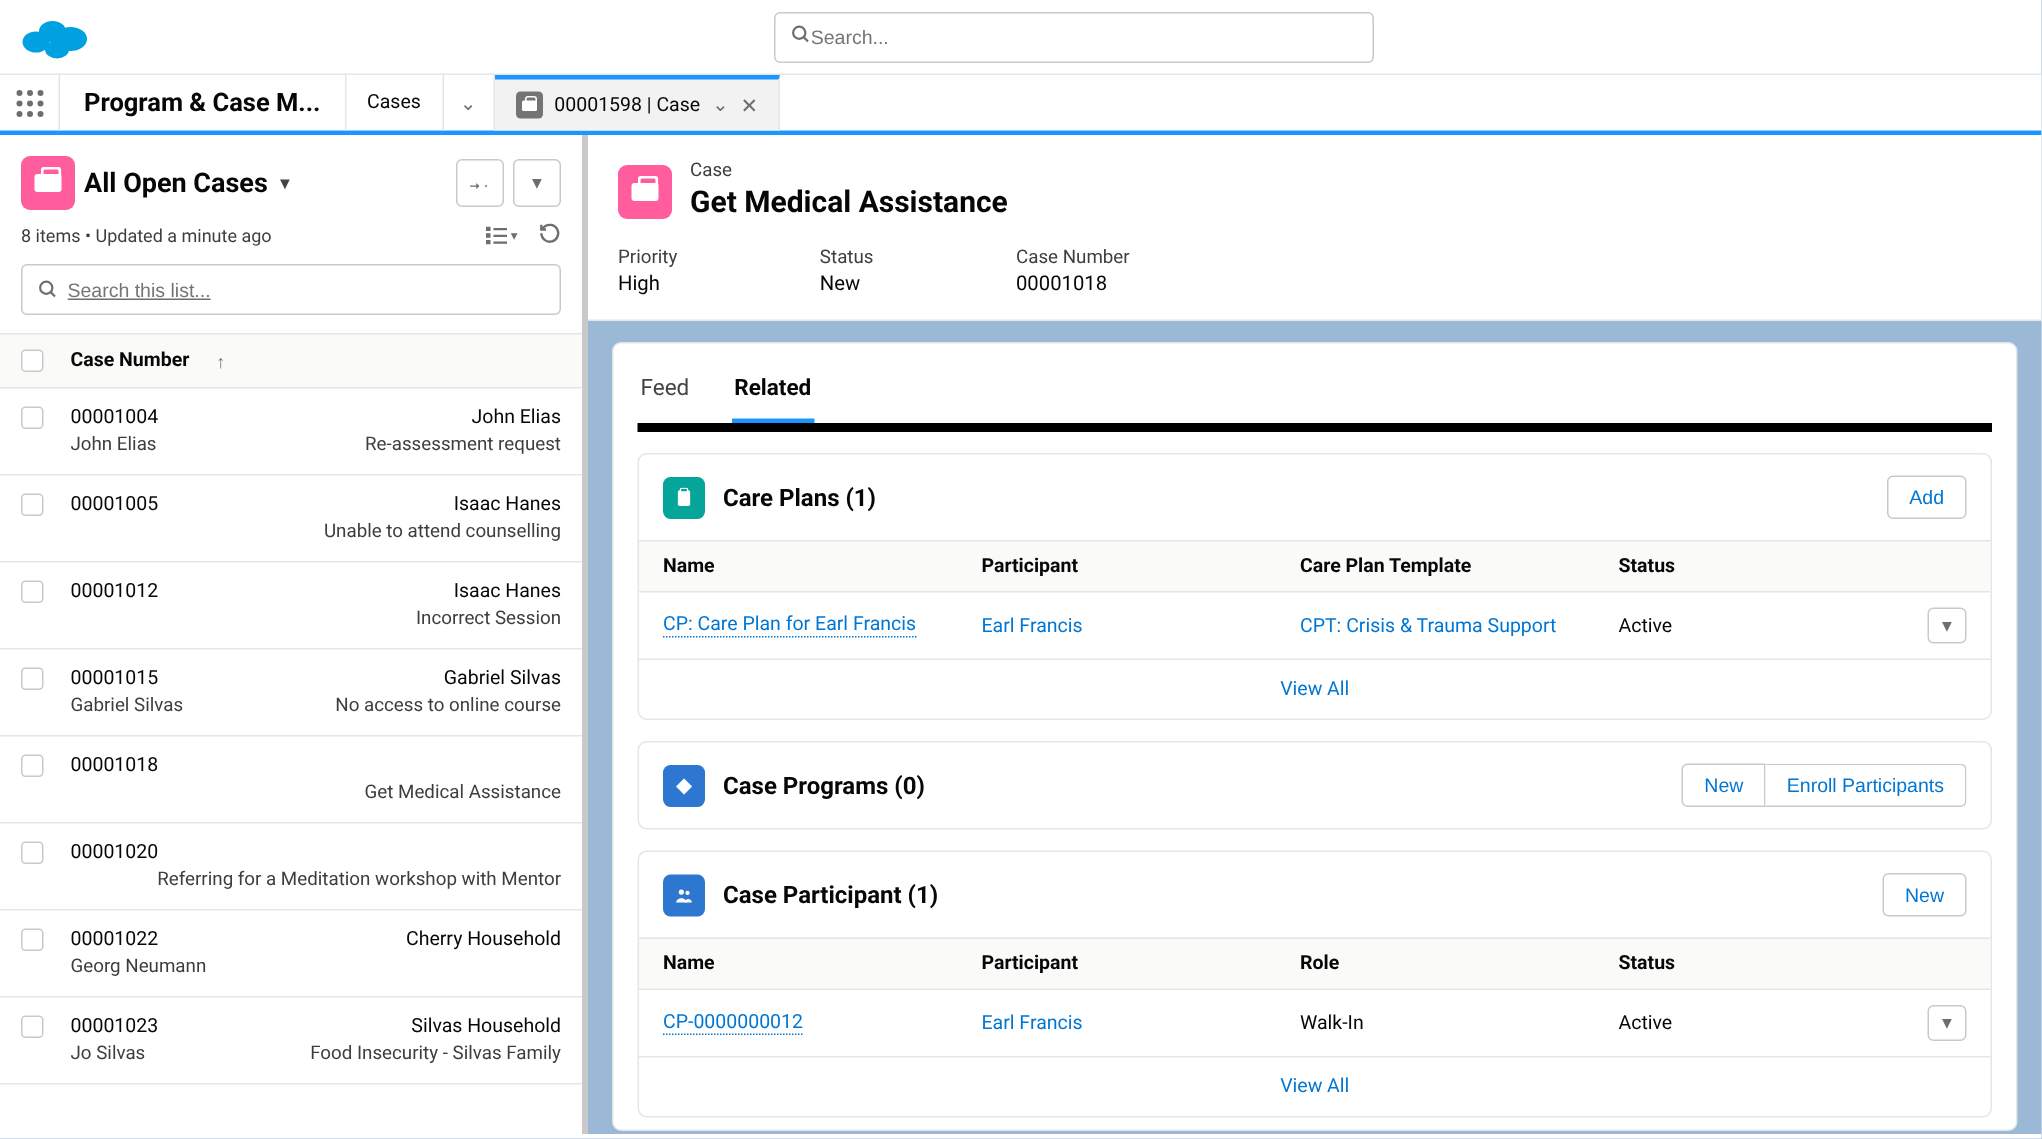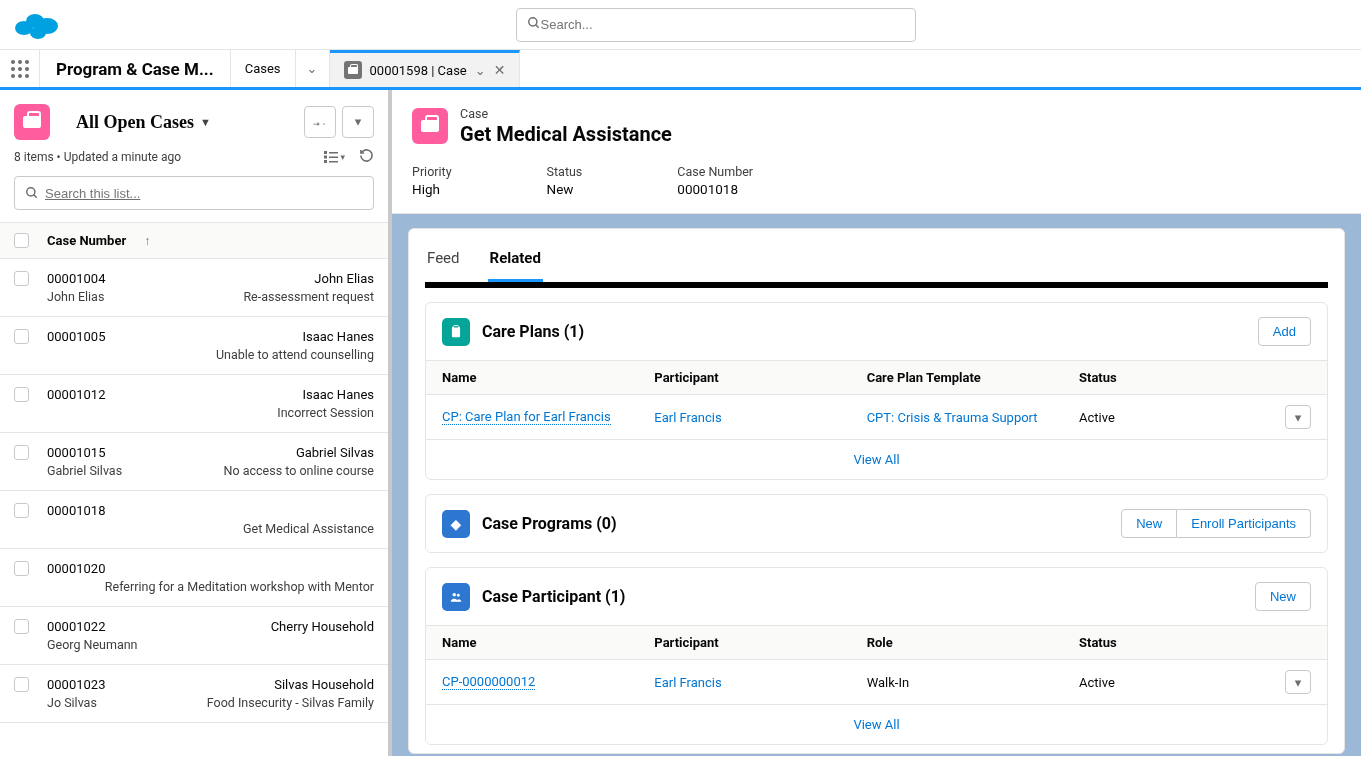--- a/index.html
+++ b/index.html
@@ -25,21 +25,21 @@
 .nav-tab .close { color:#706e6b; font-size:14px; cursor:pointer;}
 .tab-case-icon { width:18px; height:18px; border-radius:3px; background:#747474; display:flex; align-items:center; justify-content:center;}
 .tab-case-icon span{ width:10px; height:7px; background:#fff; border-radius:1px; position:relative;}
 .tab-case-icon span::before{content:"";position:absolute;top:-3px;left:2px;width:6px;height:3px;border:1px solid #fff;border-bottom:none;border-radius:2px 2px 0 0;}
 
 
 .workspace { display: flex; height: calc(759px - 50px - 43px); }
 
 
 .left-pane { width: 392px; border-right: 4px solid #c9c9c9; display: flex; flex-direction: column; background: #fff; overflow:hidden;}
-.lp-header { padding: 14px 14px 8px; display:flex; align-items:center; gap:26px;font-family:Liberation Serif, serif;}
+.lp-header { padding: 14px 14px 8px; display:flex; align-items:center; gap:6px;}
 .lp-icon { width:36px; height:36px; border-radius:6px; background:#ff5d9e; display:flex; align-items:center; justify-content:center;}
 .lp-icon .bag{width:18px;height:12px;background:#fff;border-radius:2px;position:relative;}
 .lp-icon .bag::before{content:"";position:absolute;top:-5px;left:4px;width:10px;height:5px;border:2px solid #fff;border-bottom:none;border-radius:3px 3px 0 0;}
 .lp-title { font-size: 18px; font-weight: 700; display:flex; align-items:center; gap:6px;}
 .lp-title .tri { font-size:11px; color:#444;}
 .lp-actions { margin-left:auto; display:flex; gap:6px;}
 .icon-btn { width:32px; height:32px; border:1px solid #c9c9c9; border-radius:4px; background:#fff; display:flex; align-items:center; justify-content:center; color:#706e6b; cursor:pointer;}
 .lp-meta { padding: 0 14px 10px; color:#3e3e3c; font-size:12px; display:flex; align-items:center;justify-content:space-between;}
 .lp-meta .controls{ margin-left:auto; display:flex; gap:14px; color:#706e6b;}
 .lp-search { padding: 0 14px 12px;}
@@ -53,21 +53,21 @@
 .lp-rows { flex:1; overflow-y:auto;}
 .lp-row{ border-bottom:1px solid #e5e5e5; padding:12px 14px; display:flex; gap:18px;}
 .lp-row .content{ flex:1;}
 .lp-row .line1{ display:flex; justify-content:space-between;}
 .lp-row .case-num{ font-weight:400;}
 .lp-row .line2{ display:flex; justify-content:space-between; color:#3e3e3c; margin-top:3px; font-size:12.5px;}
 
 
 .right-pane { flex:1; background:#9bb8d6; overflow-y:auto; background-image: radial-gradient(circle at 20% 30%, rgba(255,255,255,.15) 0 30px, transparent 31px), radial-gradient(circle at 60% 70%, rgba(255,255,255,.12) 0 40px, transparent 41px);}
 .rp-header-card{ background:#fff; margin:0; padding:16px 20px 16px; border-bottom:1px solid #e5e5e5;}
-.rp-header-top{ display:flex; align-items:center; gap:12px;}
+.rp-header-top{ display:flex; align-items:flex-end; gap:12px;}
 .rp-icon{ width:36px; height:36px; border-radius:6px; background:#ff5d9e; display:flex; align-items:center; justify-content:center;}
 .rp-icon .bag{width:18px;height:12px;background:#fff;border-radius:2px;position:relative;}
 .rp-icon .bag::before{content:"";position:absolute;top:-5px;left:4px;width:10px;height:5px;border:2px solid #fff;border-bottom:none;border-radius:3px 3px 0 0;}
 .rp-obj-label{ font-size:12.5px; color:#3e3e3c;}
 .rp-title{ font-size:20px; font-weight:700; margin-top:1px;}
 .rp-fields{ display:flex; gap:95px; margin-top:18px;}
 .rp-field .lbl{ font-size:12.5px; color:#3e3e3c;}
 .rp-field .val{ font-size:13.5px; margin-top:2px;}
 
 .rp-body{ padding:0 16px 30px;}

